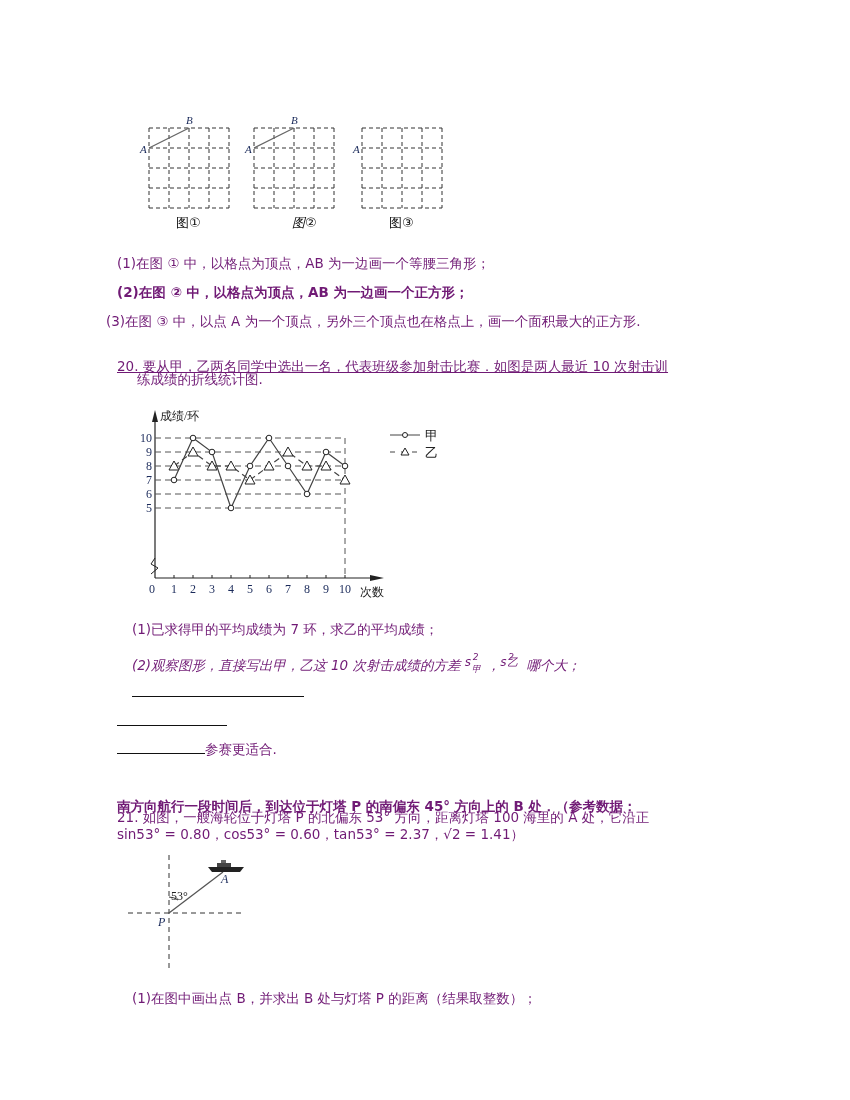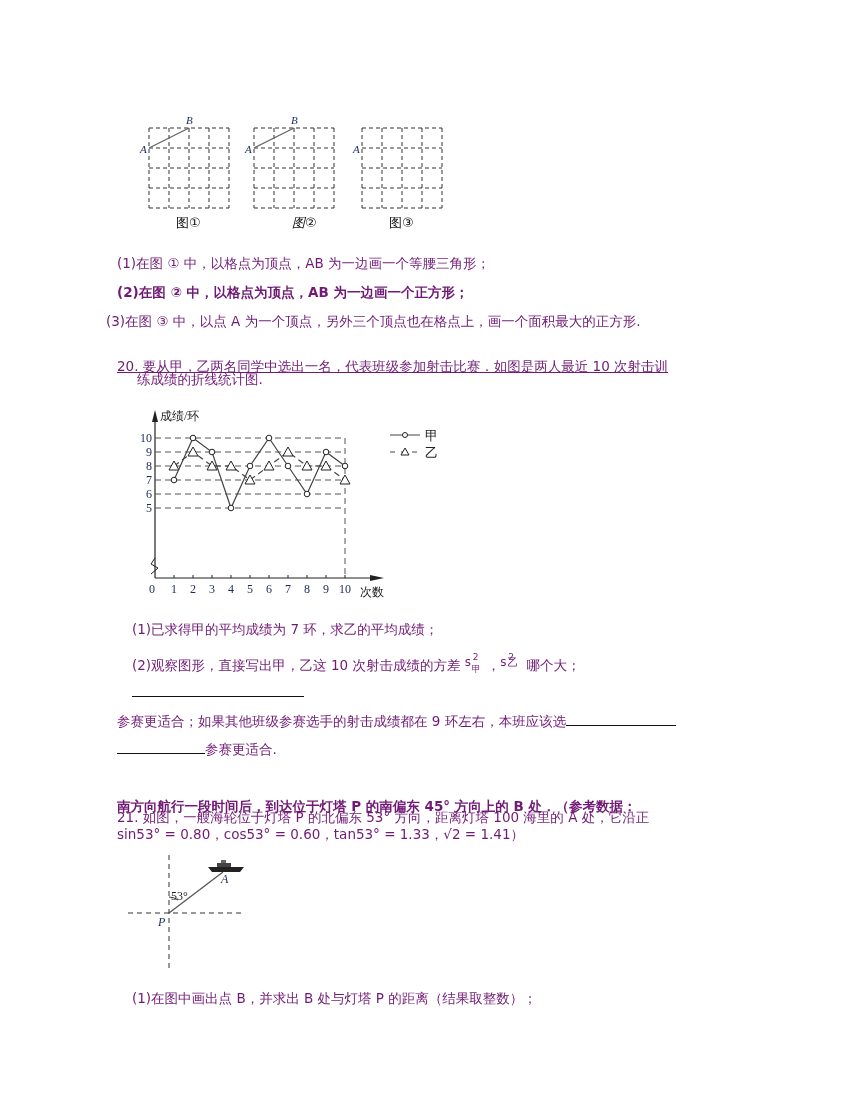--- a/index.html
+++ b/index.html
@@ -136,37 +136,37 @@
       <line x1="260" y1="35" x2="290" y2="35" stroke="#444" stroke-width="1"></line>
       <circle cx="275" cy="35" r="2.5" fill="#fff" stroke="#222"></circle>
       <text x="295" y="40" font-size="13" fill="#222">甲</text>
       <line x1="260" y1="52" x2="290" y2="52" stroke="#444" stroke-width="1" stroke-dasharray="5,6"></line>
       <path d="M271,55 L275,48 L279,55 Z" fill="#fff" stroke="#222"></path>
       <text x="295" y="57" font-size="13" fill="#222">乙</text>
     </svg>
 </div>
 
 <div class="line" style="left:132px;top:619px;">(1)已求得甲的平均成绩为 7 环，求乙的平均成绩；</div>
-<div class="line" style="left:132px;top:655px;">
+<div class="line" style="left:132px;top:655px;font-style:italic;">
   <span>(2)观察图形，直接写出甲，乙这 10 次射击成绩的方差 </span><span style="position:relative;display:inline-block;width:22px;"><span style="font-size:12px;position:relative;top:-4px;">s</span><span style="position:absolute;left:8px;top:-8px;font-size:9px;">2</span><span style="position:absolute;left:7px;top:4px;font-size:9px;">甲</span></span><span>，</span><span style="position:relative;display:inline-block;width:22px;"><span style="font-size:12px;position:relative;top:-4px;">s</span><span style="position:absolute;left:8px;top:-8px;font-size:9px;">2</span><span style="position:absolute;left:7px;top:-2px;font-size:11px;">乙</span></span><span> 哪个大；</span>
 </div>
 <div class="line" style="left:132px;top:682px;">
   <span class="blank" style="width:172px;"></span>
 </div>
 <div class="line" style="left:117px;top:711px;">
-  <span>参赛更适合；如果其他班级参赛选手的射击成绩都在 9 环左右，本班应该选</span><span class="blank" style="width:110px;"></span>
+  <span class="blank" style="width:110px;"></span>
 </div>
 <div class="line" style="left:117px;top:739px;">
   <span class="blank" style="width:88px;"></span><span>参赛更适合.</span>
 </div>
 
 <div class="line" style="left:117px;top:767px;margin-top:40px;">21. 如图，一艘海轮位于灯塔 P 的北偏东 53° 方向，距离灯塔 100 海里的 A 处，它沿正</div>
 <div class="line" style="left:117px;top:796px;font-weight:bold;">南方向航行一段时间后，到达位于灯塔 P 的南偏东 45° 方向上的 B 处．（参考数据：</div>
 <div class="line" style="left:117px;top:824px;">
-  <span>sin53° = 0.80，cos53° = 0.60，tan53° = 1.33，</span><span>√2</span><span> = 1.41）</span>
+  <span>sin53° = 0.80，cos53° = 0.60，tan53° = 2.37，</span><span>√2</span><span> = 1.41）</span>
 </div>
 
 <div class="abs" style="left:120px;top:850px;width:140px;height:125px;">
   <svg width="140" height="125">
     <line x1="49" y1="5" x2="49" y2="120" stroke="#333" stroke-width="1" stroke-dasharray="5,4"></line>
     <line x1="8" y1="63" x2="122" y2="63" stroke="#333" stroke-width="1" stroke-dasharray="5,4"></line>
     <line x1="49" y1="63" x2="103" y2="22" stroke="#555" stroke-width="1.3"></line>
     <path d="M49,47 A16,16 0 0,1 58,50" fill="none" stroke="#333" stroke-width="1"></path>
     <g>
       <path d="M88,17 L124,17 L120,22 L92,22 Z" fill="#222"></path>

